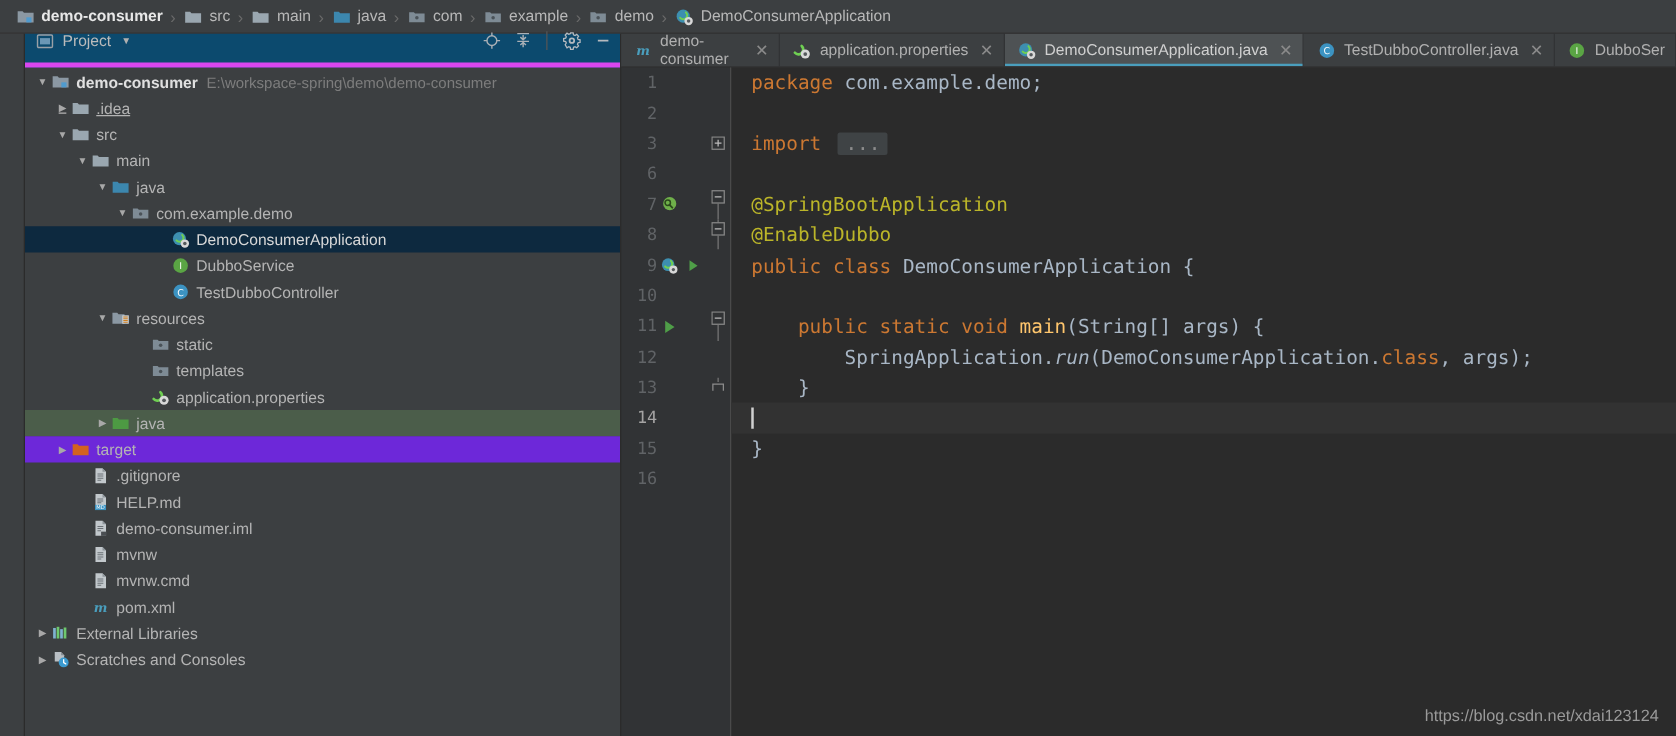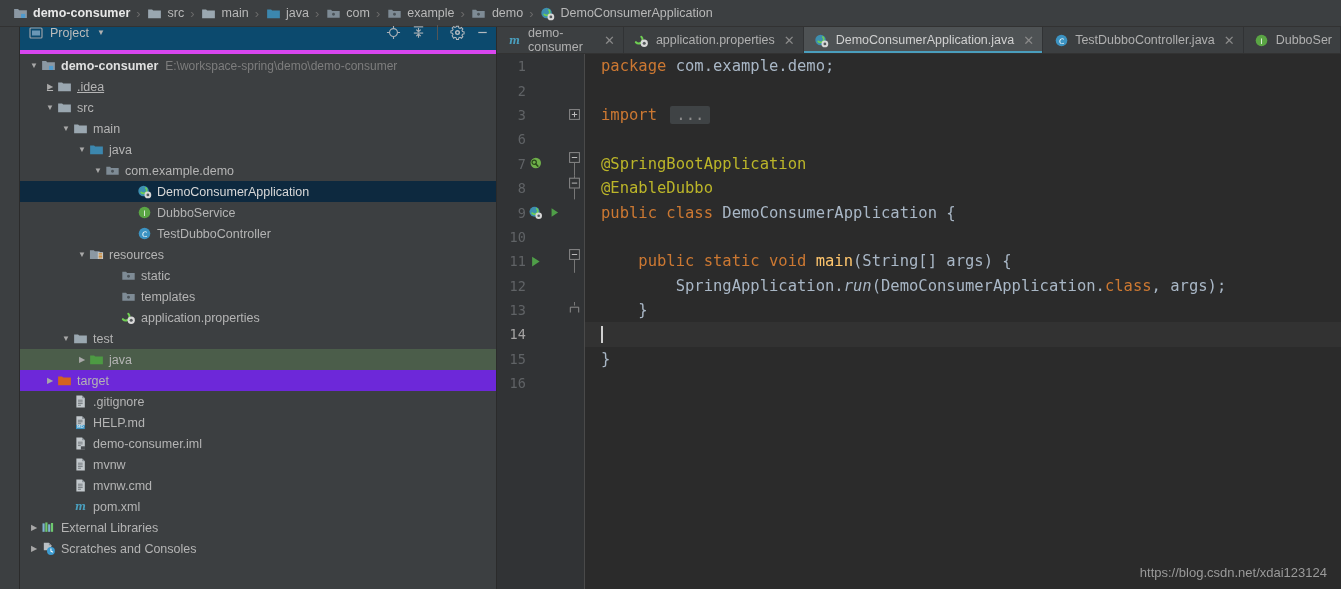--- a/index.html
+++ b/index.html
@@ -429,29 +429,20 @@
             <span class="arrow none"></span>
             <span class="ticon">
               <svg width="15" height="15" viewBox="0 0 16 16">
                 <path d="M2 9.8c2.2 2.4 6.2 1.5 7-1.6.4-1.6-.1-3.2-1.2-4.2" stroke="#6fcf52" stroke-width="2.2" fill="none" stroke-linecap="round"></path>
                 <circle cx="10.9" cy="10.9" r="3.9" fill="#d8d8d8"></circle>
                 <circle cx="10.9" cy="10.9" r="1.6" fill="#55595c"></circle>
               </svg>
             </span>
             <span class="tlabel">application.properties</span>
           </div>
-          <div class="row" style="padding-left: 40px;">
-            <span class="arrow open"></span>
-            <span class="ticon">
-              <svg width="15" height="15" viewBox="0 0 16 16">
-                <path d="M1.2 3.6h4.2l1.2 1.3h8.2v8.1H1.2z" fill="#9aa7b0"></path>
-              </svg>
-            </span>
-            <span class="tlabel">test</span>
-          </div>
           <div class="row hl-green" style="padding-left: 56px;">
             <span class="arrow closed"></span>
             <span class="ticon">
               <svg width="15" height="15" viewBox="0 0 16 16">
                 <path d="M1.2 3.6h4.2l1.2 1.3h8.2v8.1H1.2z" fill="#4d9a43"></path>
               </svg>
             </span>
             <span class="tlabel">java</span>
           </div>
           <div class="row hl-brown" style="padding-left: 24px;">

